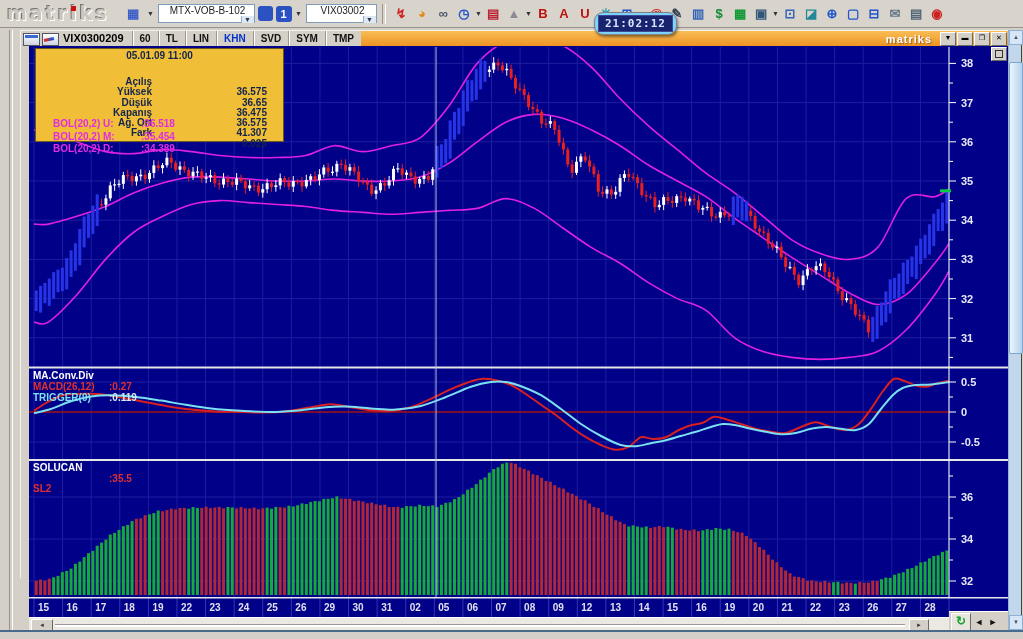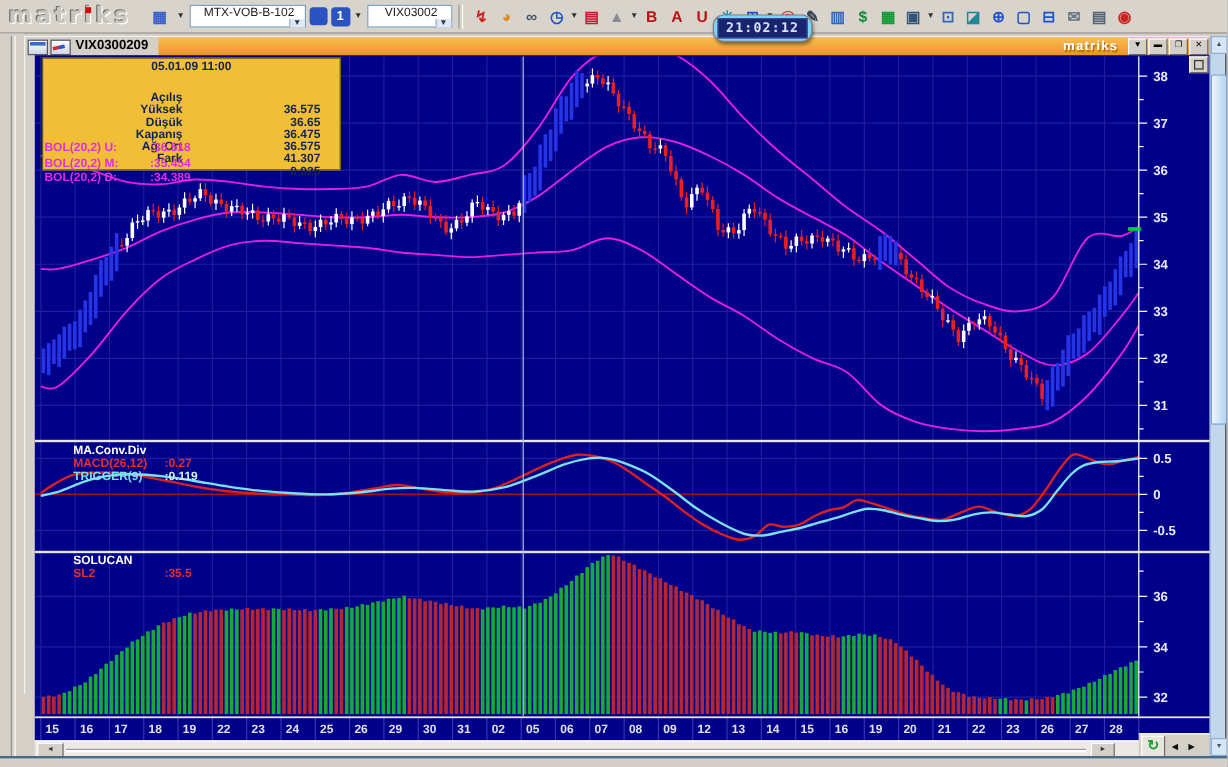--- a/index.html
+++ b/index.html
@@ -59,22 +59,22 @@
   .chart-area svg{position:absolute;left:0;top:0;}
   
   .info-box{position:absolute;left:6px;top:2px;width:249px;background:#f0be37;border:1px solid #6a5a1a;
     color:#12244e;font-size:10px;font-weight:bold;padding:1px 4px 2px;box-sizing:border-box;z-index:3;}
   .ib-head{text-align:center;margin-bottom:16px;font-size:10px;}
   .ib-row{display:flex;height:10.3px;line-height:10.3px;flex-direction:column;}
   .ib-label{width:112px;text-align:right;}
   .ib-val{flex:1;text-align:right;padding-right:12px;}
   .bol{position:absolute;left:8px;top:72px;font-size:10px;font-weight:bold;color:#e22ce2;line-height:12.5px;z-index:3;}
   .bol-row{display:flex;}
-  .bol-label{width:88px;}
-  .panel-lab{position:absolute;left:4px;font-size:10px;font-weight:bold;line-height:11px;z-index:3;padding-left:28px;}
+  .bol-label{width:88px;margin-left:16px;}
+  .panel-lab{position:absolute;left:4px;font-size:10px;font-weight:bold;line-height:11px;z-index:3;}
   .pl-title{color:#ffffff;}
   .pl-row{display:flex;}
   .pl-l{width:76px;}
   
   .h-scroll{position:absolute;left:8px;top:586px;width:920px;height:14px;background:#ece9e2;border-top:1px solid #fff;}
   .hs-thumb{position:absolute;left:2px;top:1px;width:20px;height:11px;background:#d4d0c8;
     border:1px solid;border-color:#fff #6a6a6a #6a6a6a #fff;font-size:6px;line-height:10px;text-align:center;color:#333;}
   .hs-groove{position:absolute;left:26px;right:44px;top:6px;height:2px;background:#fff;border-top:1px solid #999;}
   .hs-thumb2{position:absolute;right:20px;top:1px;width:18px;height:11px;background:#d4d0c8;
     border:1px solid;border-color:#fff #6a6a6a #6a6a6a #fff;font-size:6px;line-height:10px;text-align:center;color:#333;}
@@ -151,20 +151,29 @@
     <div class="clock-inner">21:02:12</div>
   </div>
 
   <div class="left-edge"></div>
 
   <div class="chart-window">
     <div class="titlebar">
       <span class="tb-icon grid"></span>
       <span class="tb-icon chart"></span>
       <span class="win-title">VIX0300209</span>
+      <span id="tb-segs" style="display:flex;">
+          <span class="tb-seg">60</span>
+          <span class="tb-seg">TL</span>
+          <span class="tb-seg">LIN</span>
+          <span class="tb-seg active">KHN</span>
+          <span class="tb-seg">SVD</span>
+          <span class="tb-seg">SYM</span>
+          <span class="tb-seg">TMP</span>
+        </span>
       <span class="tb-orange">
         <span class="brand">matriks</span>
         <span id="win-controls" style="display:flex;gap:1px;">
             <span class="win-btn">▼</span>
             <span class="win-btn">▬</span>
             <span class="win-btn">❐</span>
             <span class="win-btn">✕</span>
           </span>
       </span>
     </div>
@@ -1000,21 +1009,21 @@
             <div class="pl-row">
               <span class="pl-l" style="color: rgb(124, 224, 242);">TRIGGER(9)</span>
               <span style="color: rgb(207, 238, 245);">:0.119</span>
             </div>
           </div>
       </div>
 
       <div class="panel-lab" style="top:416px">
         <div class="pl-title">SOLUCAN</div>
         <div class="pl-row">
-          <span class="pl-l" id="sl2-label" style="color: rgb(224, 48, 48);">SL2</span>
+          <span class="pl-l" id="sl2-label" style="color: rgb(224, 48, 48); margin-top: 10px;">SL2</span>
           <span id="sl2-value" style="color: rgb(224, 48, 48);">:35.5</span>
         </div>
       </div>
     </div>
 
     <div class="h-scroll">
       <span class="hs-thumb">◄</span>
       <span class="hs-groove"></span>
       <span class="hs-thumb2">►</span>
     </div>

